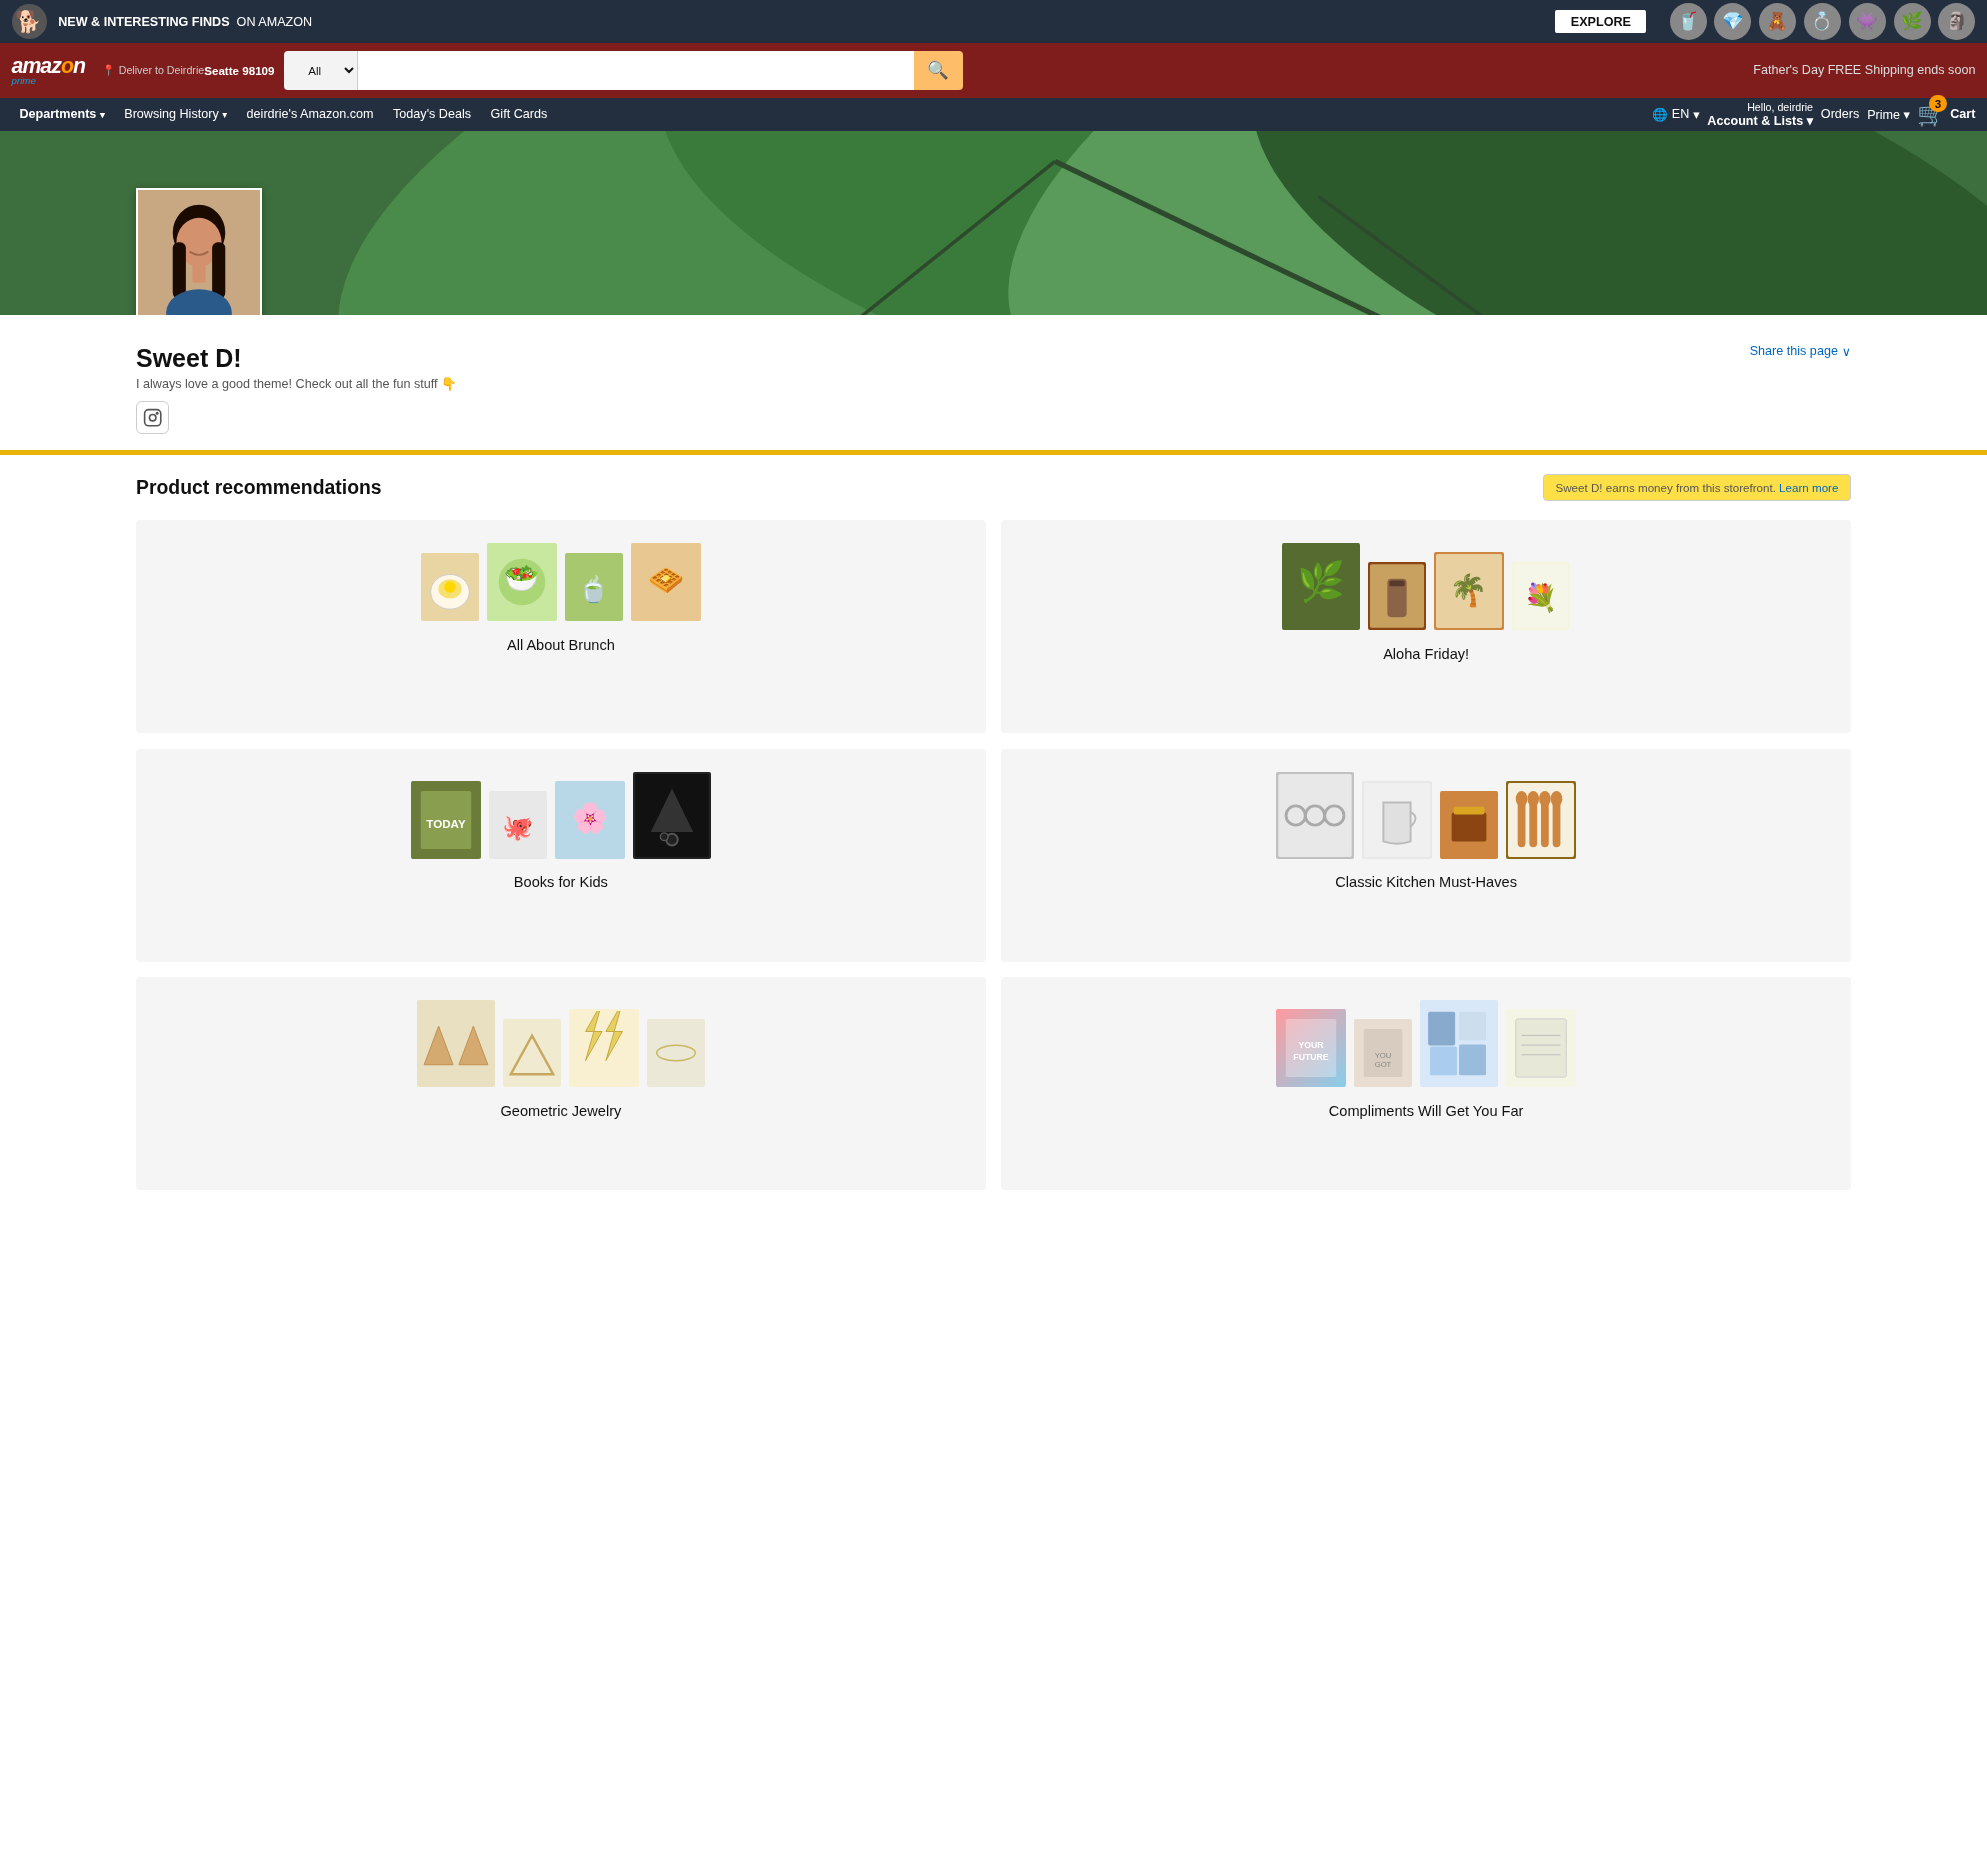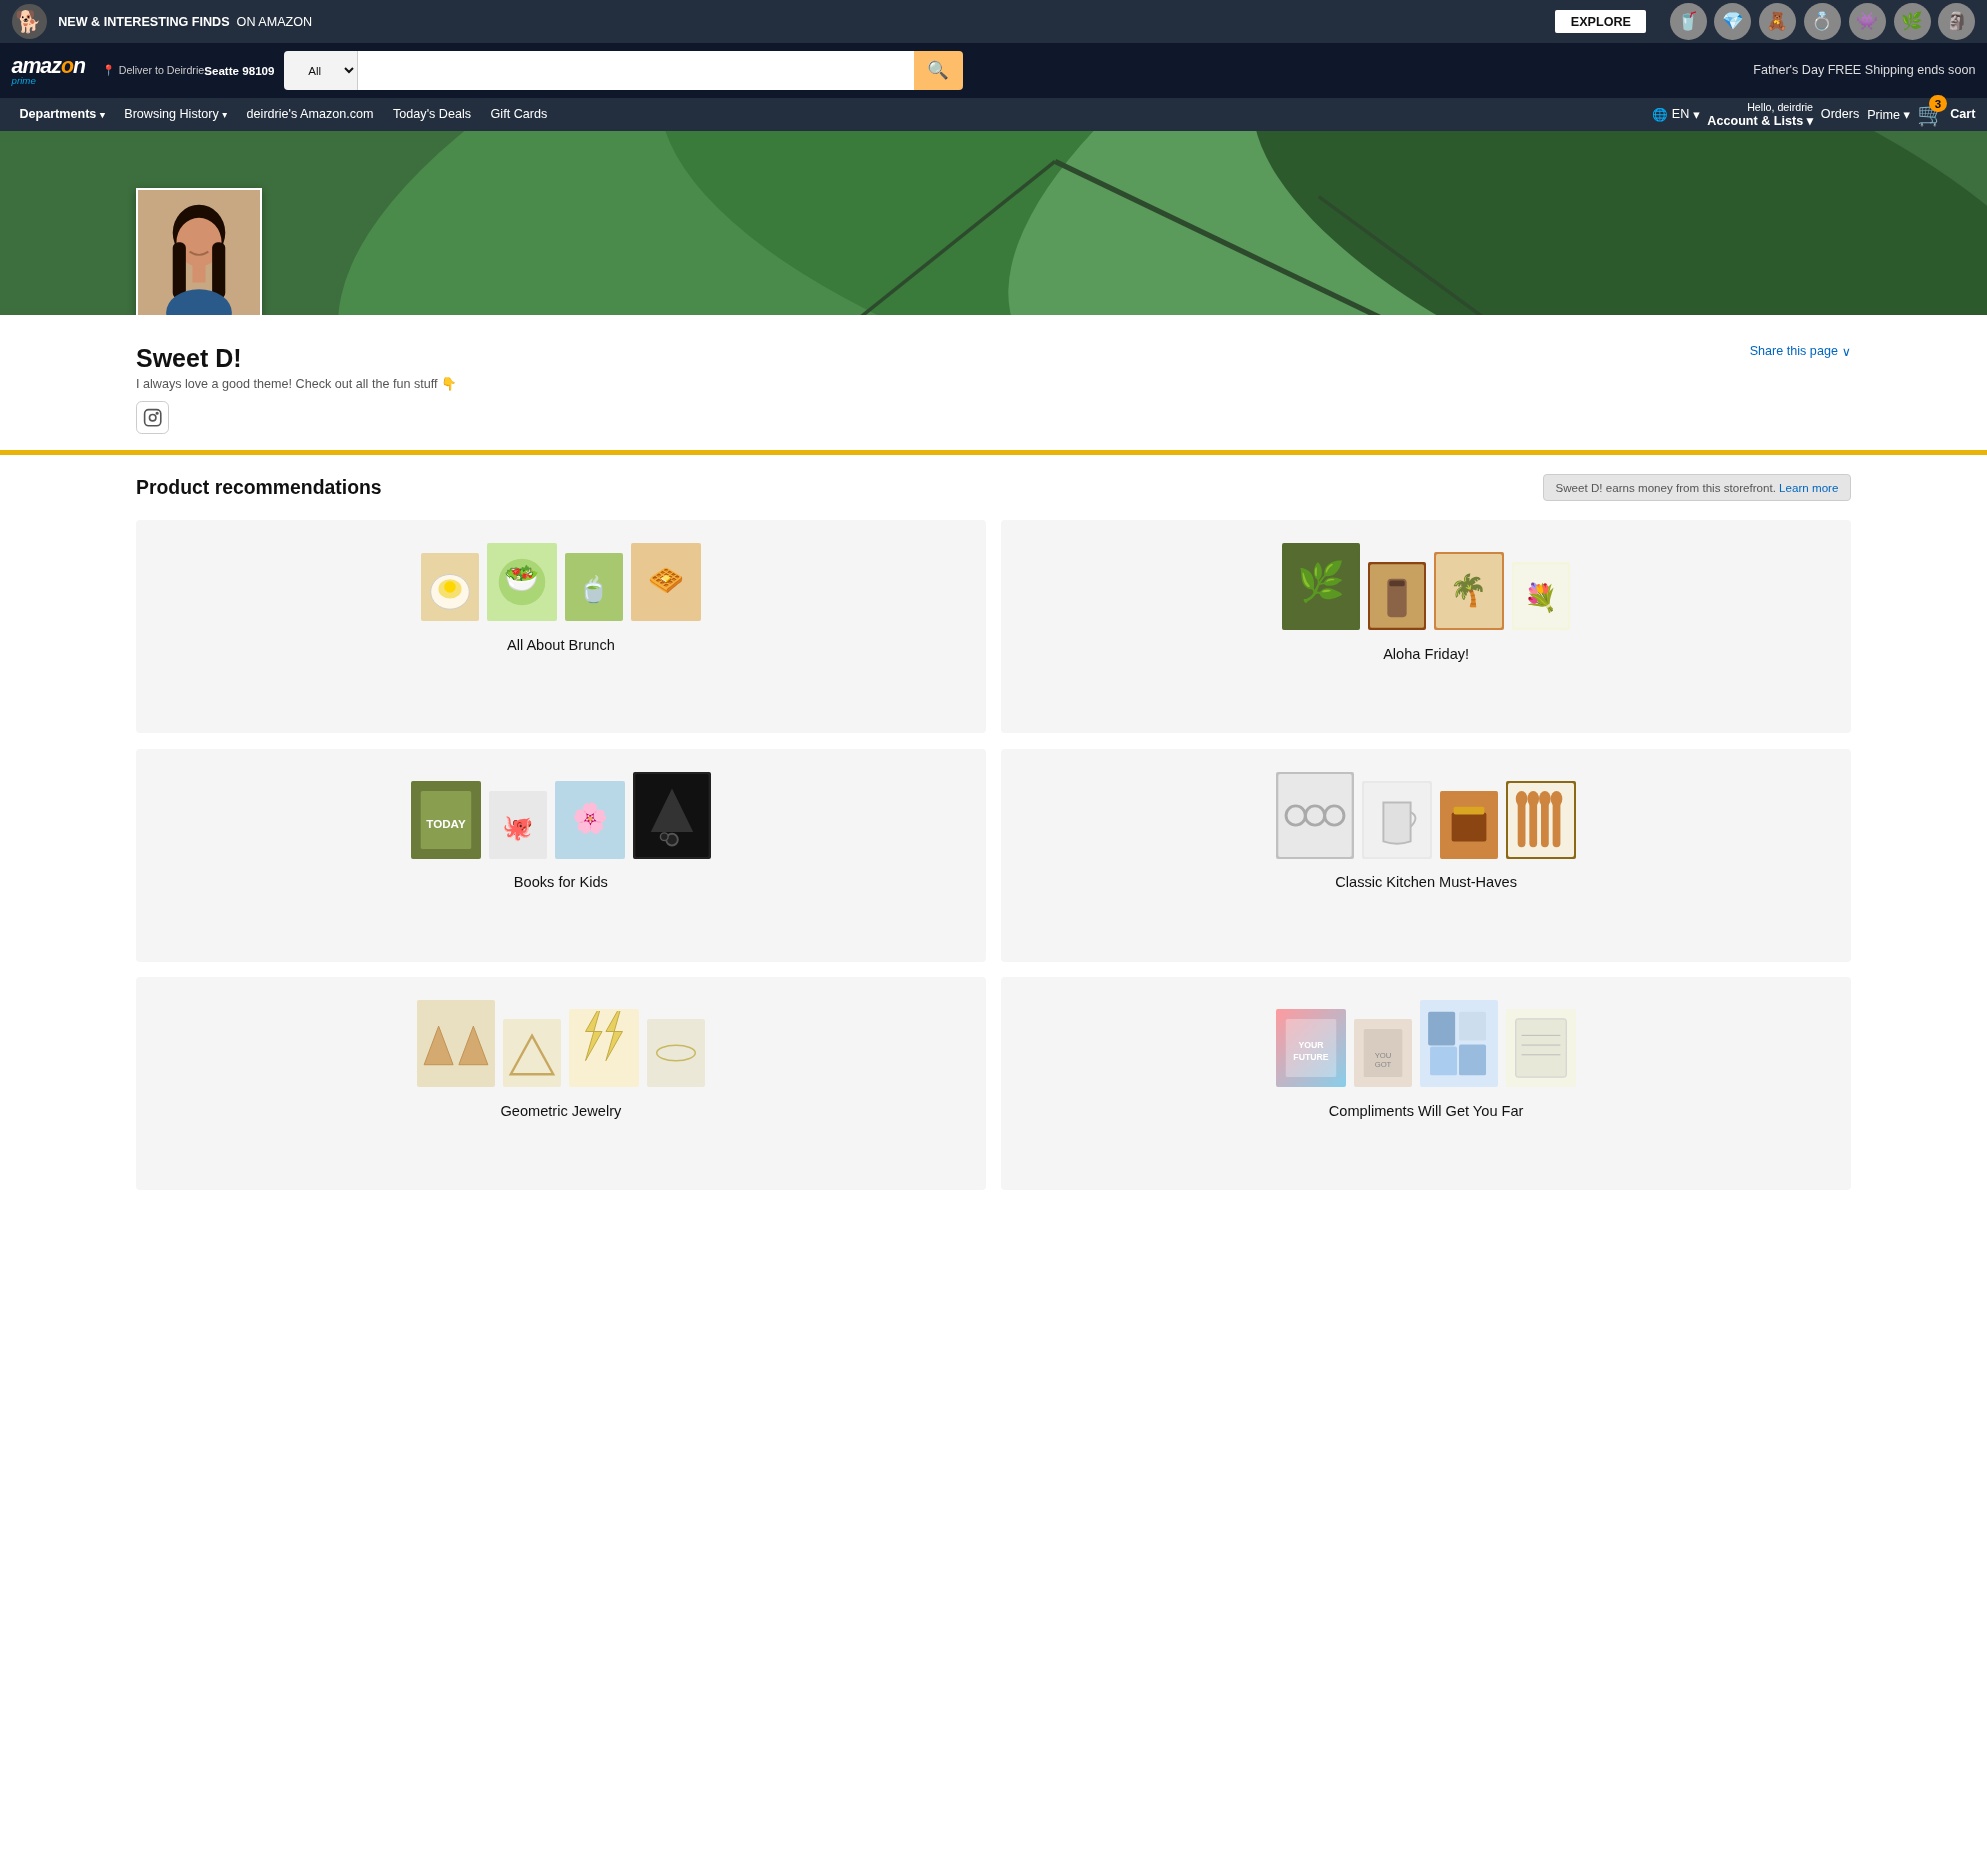--- a/index.html
+++ b/index.html
@@ -27,21 +27,21 @@
       font-size: 12.6px;
       font-weight: 700;
       cursor: pointer;
       border-radius: 1.9px;
     }
     .promo-images { display: flex; gap: 7.8px; align-items: center; margin-left: 11.6px; }
     .promo-img-placeholder { width: 37px; height: 37px; border-radius: 50%; background: #888; overflow: hidden; display: flex; align-items: center; justify-content: center; font-size: 17.5px; }
 
     
     .amazon-header {
-      background: #0f172a;
+      background: #7f1d1d;
       padding: 7.8px 11.6px;
       display: flex;
       align-items: center;
       gap: 9.7px;
     }
     .amazon-logo { display: flex; flex-direction: column; align-items: flex-start; cursor: pointer; }
     .amazon-logo .logo-text { color: #fff; font-size: 21.3px; font-weight: 700; font-style: italic; letter-spacing: -1px; }
     .amazon-logo .logo-text span { color: #ff9900; }
     .amazon-logo .prime-text { color: #00a8e1; font-size: 9.7px; margin-top: -3.9px; font-style: italic; }
 
@@ -167,21 +167,21 @@
     
     .recommendations-section { padding: 19.4px 136px; }
     .recommendations-header { display: flex; align-items: center; justify-content: space-between; margin-bottom: 19.4px; }
     .recommendations-title { font-size: 19.4px; font-weight: 700; }
     .earns-money-box {
       border: 1px solid #ccc;
       border-radius: 3.9px;
       padding: 5.8px 11.6px;
       font-size: 11.6px;
       color: #555;
-      background: #e5e5e5;
+      background: #fde047;
     }
     .earns-money-box .learn-more { color: #0066c0; cursor: pointer; }
 
     .product-grid {
       display: grid;
       grid-template-columns: 1fr 1fr;
       gap: 15.5px;
     }
     .product-card {
       background: #f5f5f5;

